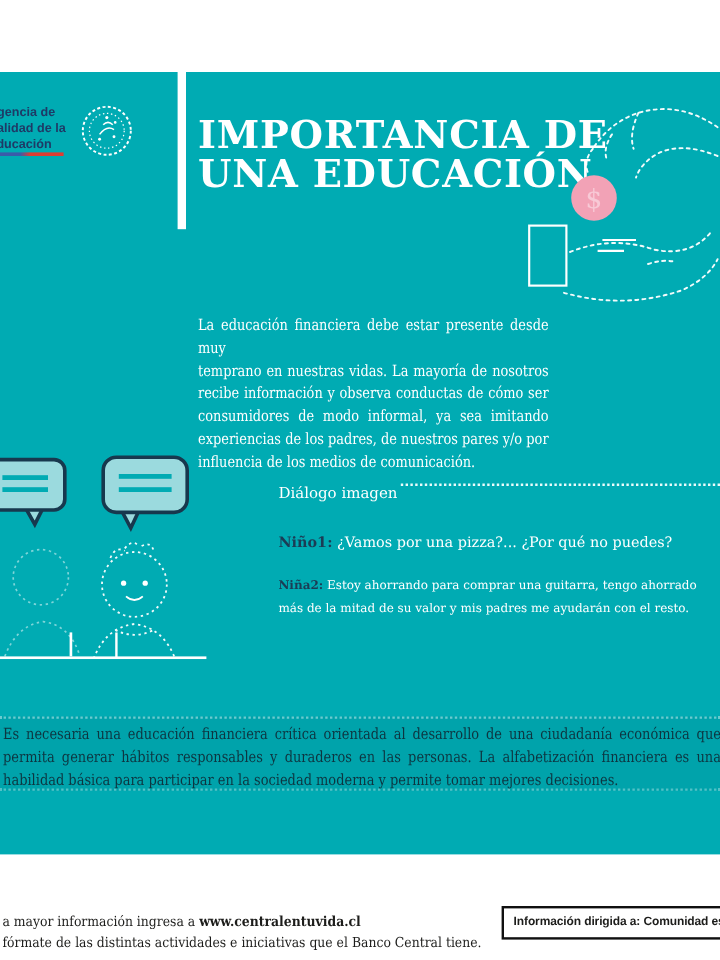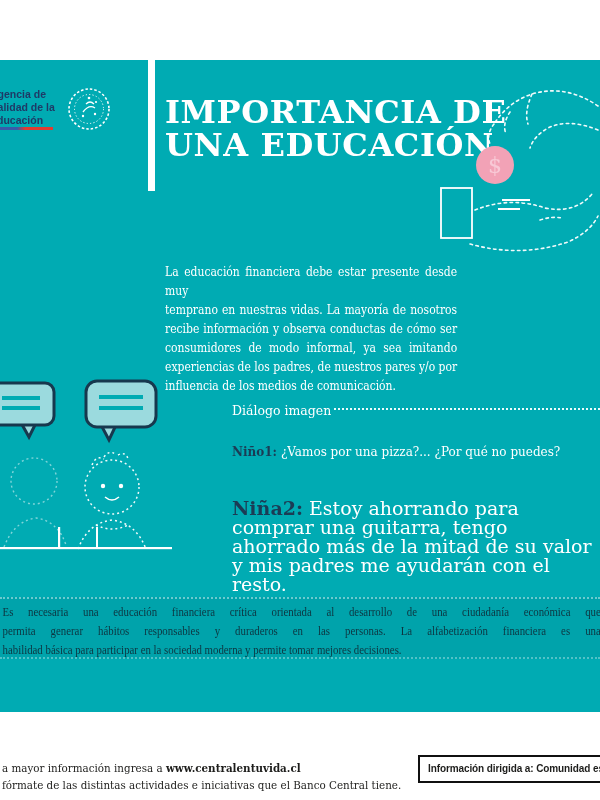--- a/index.html
+++ b/index.html
@@ -26,31 +26,31 @@
   
   .intro{position:absolute;left:165px;top:202px;width:352px;color:#ffffff;
     font-size:13px;line-height:19px;transform:scaleX(0.83);transform-origin:left top;}
   .jline{text-align:justify;text-align-last:justify;}
   .jline.last{text-align-last:left;}
 
   .bubbles-illo{position:absolute;left:0;top:315px;}
 
   
   .dialog{position:absolute;left:232px;top:343px;width:368px;color:#ffffff;}
-  .dialog-header{position:absolute;left:0;top:0;width:368px;display:flex;align-items:center;}
+  .dialog-header{position:absolute;left:0;top:0;width:368px;display:flex;align-items:flex-start;}
   .dialog-label{font-size:12.5px;white-space:nowrap;}
   .leader{flex:1;border-bottom:2px dotted #eafcfc;margin:0 0 3px 3px;}
   .dialog-line1{position:absolute;left:0;top:42px;font-size:12px;white-space:nowrap;}
-  .dialog-line2{position:absolute;left:0;top:96px;width:364px;font-size:19px;line-height:19px;}
+  .dialog-line2{position:absolute;left:0;top:76px;width:364px;font-size:10px;line-height:19px;}
   .speaker{color:#1b3c55;font-weight:bold;}
 
   
   .band{position:absolute;left:0;top:537px;width:600px;height:62px;box-sizing:border-box;
     background:rgba(8,44,48,0.06);
-    border-top:2px dotted rgba(235,252,252,0.45);border-bottom:2px dotted rgba(235,252,252,0.35);font-family:Liberation Serif, serif;}
+    border-top:2px dotted rgba(235,252,252,0.45);border-bottom:2px dotted rgba(235,252,252,0.35);}
   .band-inner{width:708px;transform:scaleX(0.845);transform-origin:left top;
     color:#0d3540;font-size:12.8px;line-height:19px;padding:4px 0 0 3px;}
 
   
   .footer{position:absolute;left:0;top:712px;width:600px;height:88px;background:#ffffff;color:#1d1d1b;margin-top:32px;}
   .footer-lines{position:absolute;left:2px;top:16px;width:460px;font-size:11.5px;line-height:17px;
     transform:scaleX(0.9);transform-origin:left top;white-space:nowrap;}
   .footer-url{font-weight:bold;}
   .audience-box{position:absolute;left:418px;top:11px;width:232px;height:24px;border:2px solid #101010;
     background:#ffffff;font-family:"Liberation Sans",sans-serif;font-weight:bold;font-size:10px;

